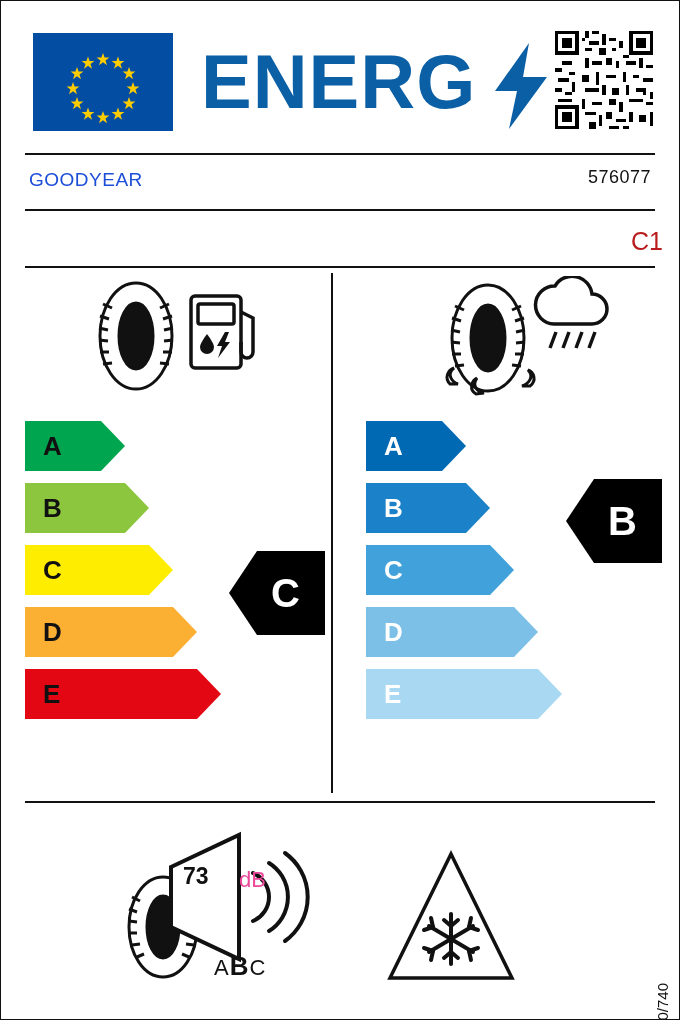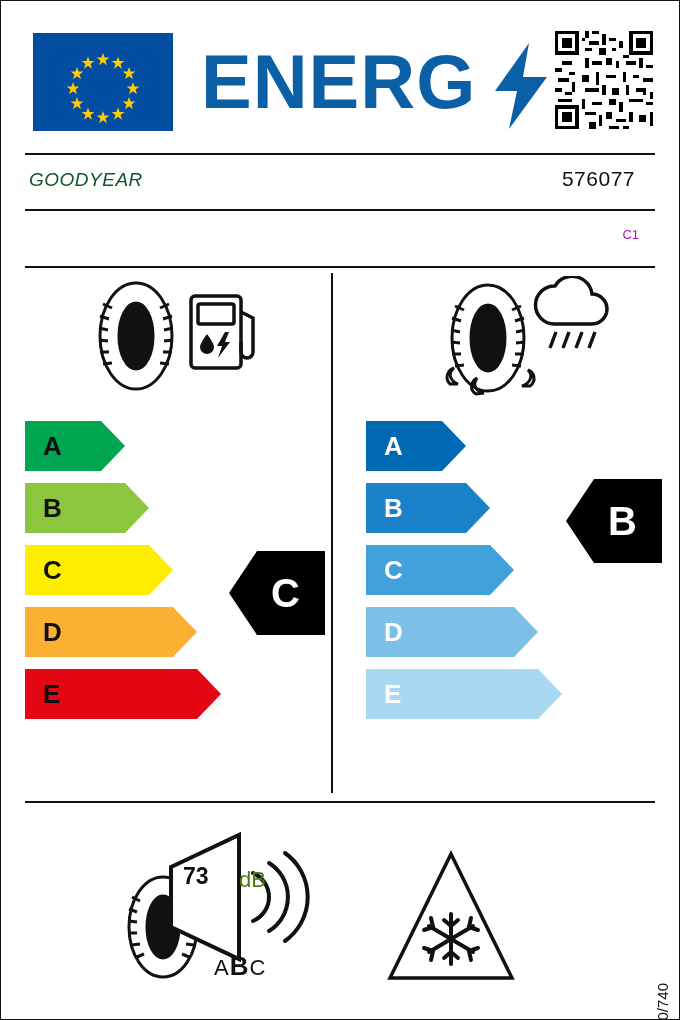--- a/index.html
+++ b/index.html
@@ -36,33 +36,33 @@
   .hr{
     position:absolute;left:24px;width:630px;height:2px;background:#111;
   }
   .hr1{top:152px;}
   .hr2{top:208px;}
   .hr3{top:265px;}
   .hr4{top:800px;}
 
   .brand{
     position:absolute;left:28px;top:168px;
-    font-size:19px;color:#14532d;letter-spacing:0.5px;font-style:italic;
+    font-size:19px;color:#1d4ed8;letter-spacing:0.5px;
   }
   .code{
-    position:absolute;right:44px;top:166px;
-    font-size:21px;color:#111;letter-spacing:0.5px;
+    position:absolute;right:28px;top:166px;
+    font-size:18px;color:#111;letter-spacing:0.5px;
   }
   .size{
     position:absolute;left:28px;top:222px;
     font-size:24px;color:#111;letter-spacing:0.5px;
   }
   .cls{
-    position:absolute;right:40px;top:226px;
-    font-size:13px;color:#a21caf;
+    position:absolute;right:16px;top:226px;
+    font-size:25px;color:#b91c1c;
   }
 
   
   .vline{
     position:absolute;left:330px;top:272px;width:2px;height:520px;background:#111;
   }
 
   
   .pict{position:absolute;}
   .fuel-pict{left:80px;top:275px;width:190px;height:120px;}
@@ -97,21 +97,21 @@
   .wet-badge{left:565px;top:478px;}
 
   
   .noise-group{position:absolute;left:110px;top:828px;width:260px;height:160px;}
   .noise-db{
     position:absolute;left:182px;top:862px;
     font-size:23px;font-weight:bold;color:#111;
   }
   .noise-unit{
     position:absolute;left:238px;top:866px;
-    font-size:22px;color:#4d7c0f;
+    font-size:22px;color:#ec4899;
   }
   .noise-classes{
     position:absolute;left:213px;top:950px;
     font-size:22px;color:#111;letter-spacing:1px;
   }
   .noise-classes b{font-size:26px;}
   .snow-group{position:absolute;left:385px;top:845px;width:130px;height:140px;}
   .doc-ref{
     position:absolute;right:8px;bottom:36px;
     font-size:15px;color:#111;

